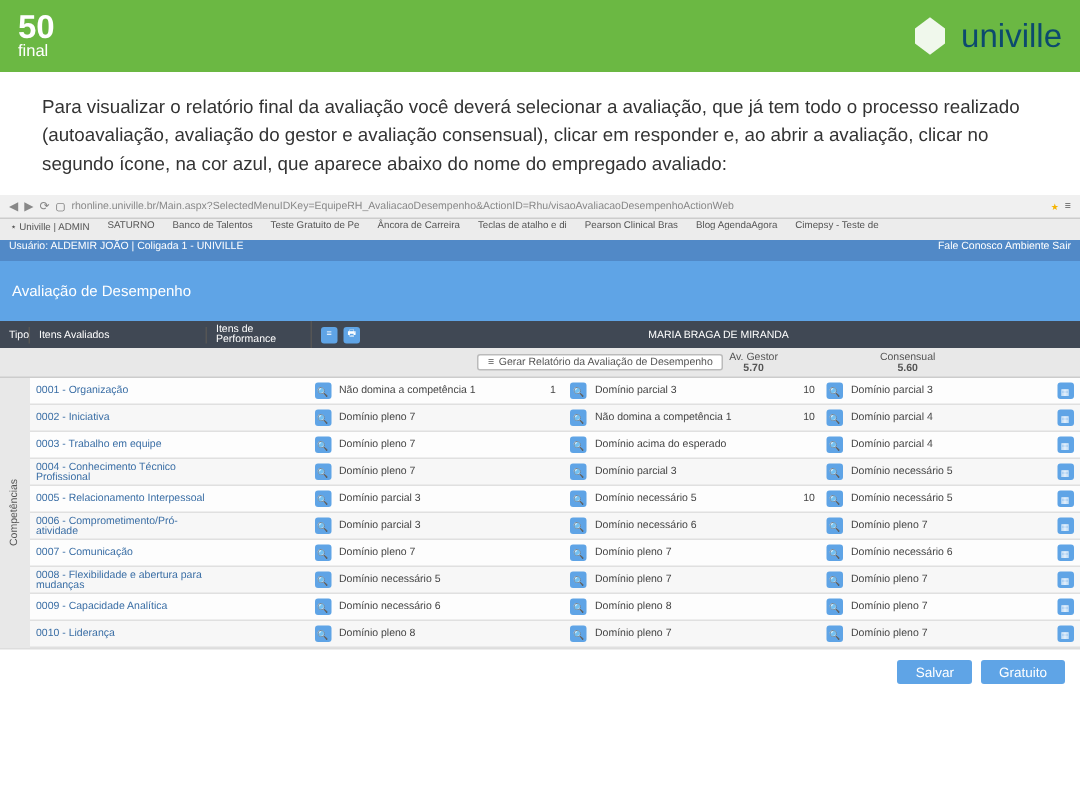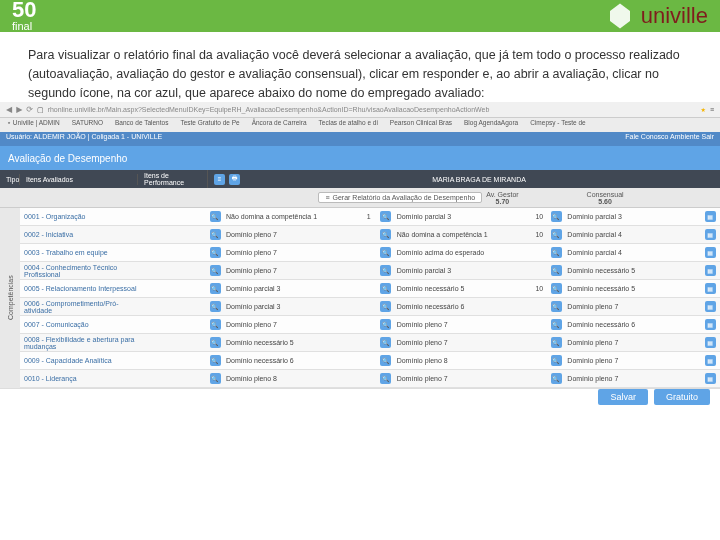--- a/index.html
+++ b/index.html
@@ -1,49 +1,49 @@
 <!DOCTYPE html>
 <html><head>
 <meta charset="utf-8">
 <style>
 *{margin:0;padding:0;box-sizing:border-box;font-family:Arial,sans-serif}
 body{width:720px;height:540px;background:#fff;overflow:hidden}
-.header{height:32px;background:#6bb843;display:flex;justify-content:space-between;align-items:center;padding:0 12px}
+.header{height:48px;background:#6bb843;display:flex;justify-content:space-between;align-items:center;padding:0 12px}
 .logo-50{color:#fff;font-size:11px}
 .logo-50 .big{font-size:22px;font-weight:bold;display:block;line-height:0.9}
-.logo-uni{color:#7f1d1d;font-size:22px;font-weight:300;display:flex;align-items:center;gap:6px}
+.logo-uni{color:#0c4a6e;font-size:22px;font-weight:300;display:flex;align-items:center;gap:6px}
 .logo-uni svg{width:30px;height:30px}
-.instruction{padding:14px 28px 0;font-size:12.5px;color:#333;line-height:1.5}
+.instruction{padding:14px 28px 12px;font-size:12.5px;color:#333;line-height:1.5}
 .browser-bar{height:16px;background:#f0f0f0;border-bottom:1px solid #ccc;display:flex;align-items:center;gap:4px;padding:0 6px;font-size:7px;color:#555}
 .browser-bar .url{flex:0 0 auto;color:#888}
 .tabs-bar{height:14px;background:#ececec;display:flex;gap:2px;font-size:6.5px;color:#555;padding:0 2px;overflow:hidden}
 .tabs-bar span{padding:1px 5px;white-space:nowrap}
 .user-bar{height:14px;background:#5189c7;color:#fff;font-size:7px;padding:1px 6px;display:flex;justify-content:space-between}
-.title-bar{height:24px;background:#5fa4e6;color:#fff;display:flex;align-items:center;padding:0 8px;font-size:10px;justify-content:center}
+.title-bar{height:40px;background:#5fa4e6;color:#fff;display:flex;align-items:center;padding:0 8px;font-size:10px;justify-content:center}
 .eval-header{height:18px;background:#404854;color:#fff;display:flex;font-size:7px;align-items:center}
 .eval-header>div{padding:2px 6px;border-right:1px solid #555}
 .table-head{height:20px;background:#e8e8e8;display:flex;font-size:7.5px;color:#555;align-items:center;border-bottom:1px solid #ccc}
 .col-tipo{width:20px;flex-shrink:0}
 .col-items{width:118px;flex-shrink:0;padding-left:4px}
 .col-perf{width:70px;flex-shrink:0}
 .col-ic{width:14px;flex-shrink:0;text-align:center}
 .col-a{flex:1;padding-left:4px}
 .col-n{width:20px;flex-shrink:0;text-align:center}
 .table-body{display:flex}
 .sidebar-comp{width:20px;background:#e8e8e8;writing-mode:vertical-rl;transform:rotate(180deg);text-align:center;font-size:7px;color:#555;display:flex;align-items:center;justify-content:center;padding:4px 0}
 .rows{flex:1}
 .row{height:18px;display:flex;align-items:center;font-size:7px;color:#444;border-bottom:1px solid #e0e0e0;background:#f7f7f7}
 .row:nth-child(odd){background:#fdfdfd}
 .row .col-items{color:#3a6ea5}
 .icon-btn{width:11px;height:11px;background:#5fa4e6;border-radius:2px;display:inline-flex;align-items:center;justify-content:center;color:#fff;font-size:6px}
 .report-btn{background:#fff;border:1px solid #bbb;border-radius:2px;padding:1px 6px;font-size:7px;color:#555;display:inline-flex;align-items:center;gap:3px}
 .center-col{flex:1;display:flex;justify-content:center;gap:4px;align-items:center}
 .score-box{font-size:7px;text-align:center}
 .score-box .val{font-weight:bold}
-.footer-btns{height:24px;background:#fff;display:flex;justify-content:flex-end;align-items:flex-start;gap:6px;padding:0 10px;border-top:1px solid #ddd}
+.footer-btns{height:24px;background:#fff;display:flex;justify-content:flex-end;align-items:flex-end;gap:6px;padding:0 10px;border-top:1px solid #ddd}
 .btn{padding:3px 12px;border-radius:2px;font-size:9px;color:#fff;border:none}
 .btn-save{background:#5fa4e6}
 .btn-final{background:#5fa4e6}
 .star{color:#f5b400;font-size:6px}
 .nav-icons{display:flex;gap:2px;font-size:8px;color:#888}
 </style>
 </head>
 <body>
 
 <div class="header">

